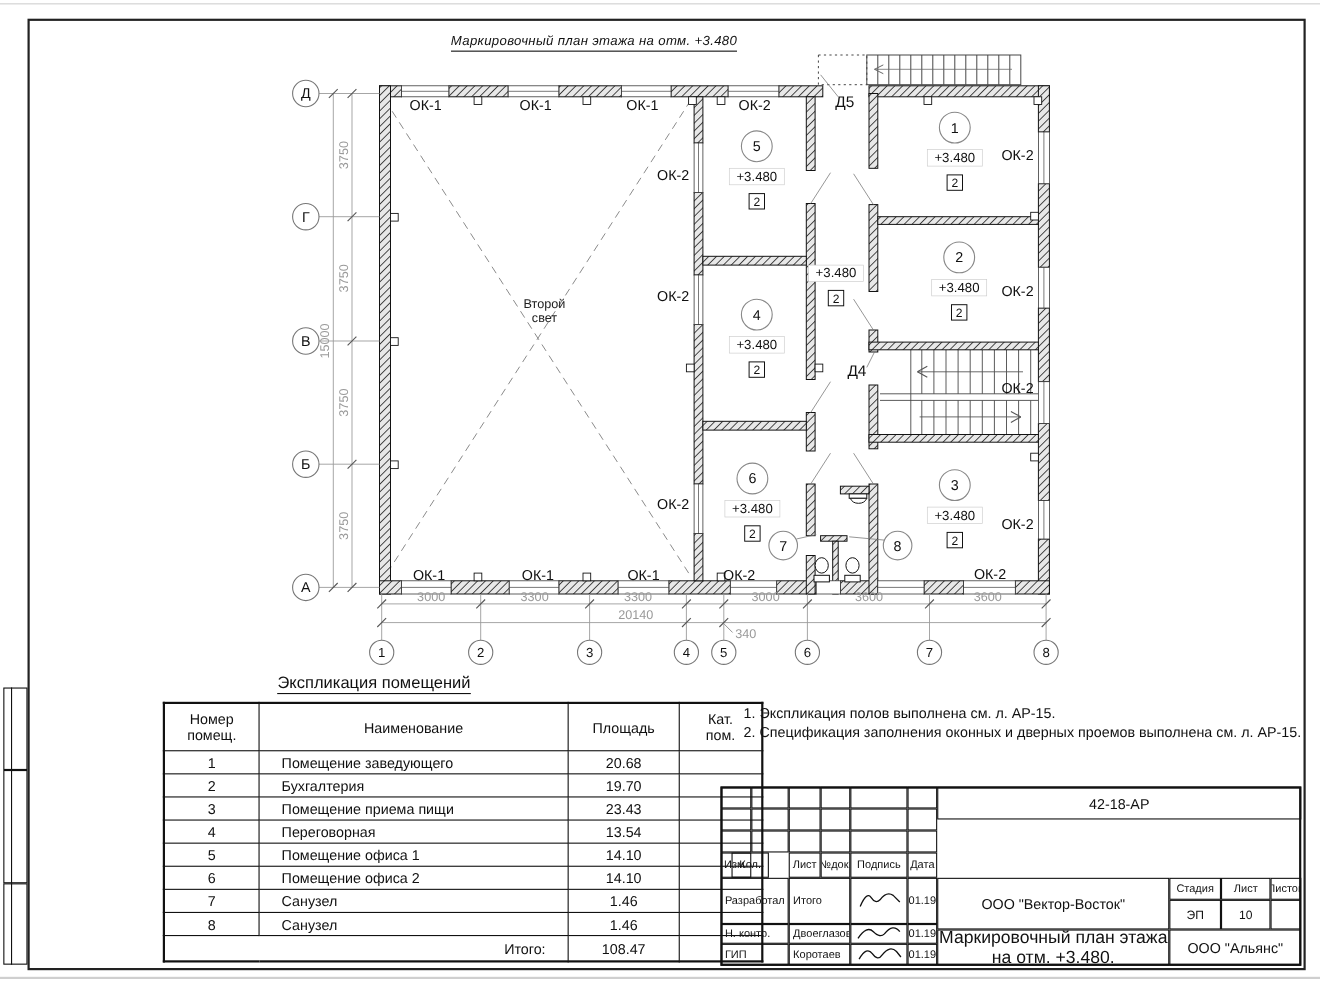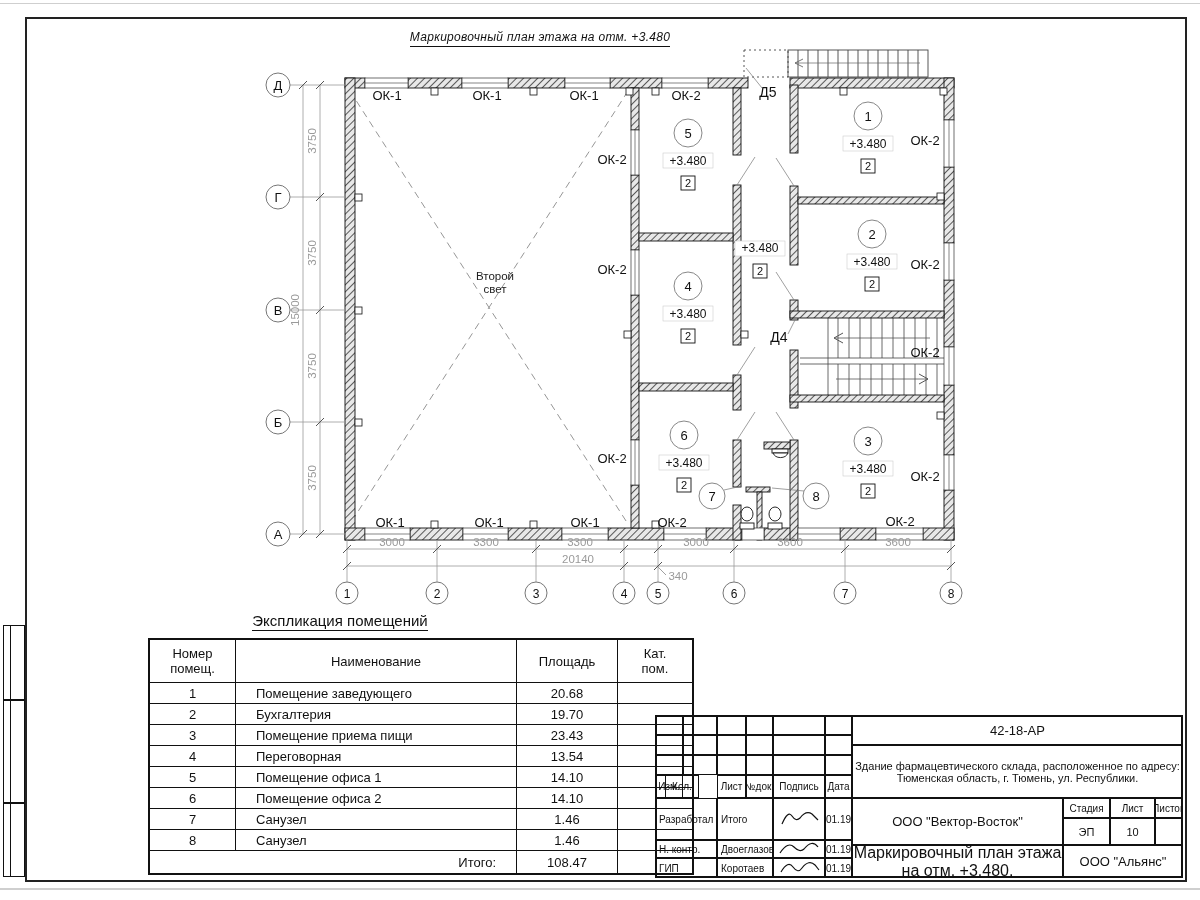--- a/index.html
+++ b/index.html
@@ -463,20 +463,22 @@
   <tfoot>
     <tr>
       <td colspan="2" class="r" style="height:22px">Итого:</td>
       <td class="c">108.47</td>
       <td></td>
     </tr>
   </tfoot>
 </table>
 
 <div class="notes">
+  <div>1. Экспликация полов выполнена см. л. АР-15.</div>
+  <div>2. Спецификация заполнения оконных и дверных проемов выполнена см. л. АР-15.</div>
 </div>
 
 <div class="tb">
 
   <div class="cell" style="left:0;top:0;width:28px;height:20px"></div>
       <div class="cell" style="left:28px;top:0;width:34px;height:20px"></div>
       <div class="cell" style="left:62px;top:0;width:29px;height:20px"></div>
       <div class="cell" style="left:91px;top:0;width:27px;height:20px"></div>
       <div class="cell" style="left:118px;top:0;width:52px;height:20px"></div>
       <div class="cell" style="left:170px;top:0;width:27px;height:20px"></div>
@@ -519,24 +521,20 @@
   <div class="cell small left" style="left:0;top:143px;width:62px;height:20px">ГИП</div>
   <div class="cell small left" style="left:62px;top:143px;width:56px;height:20px">Коротаев</div>
   <div class="cell" style="left:118px;top:143px;width:52px;height:20px">
     <svg width="46" height="18" viewBox="0 0 46 18">
           <path d="M5 13 q7 -12 12 -5 t9 1 q7 -9 13 -3 l4 5" fill="none" stroke="#111" stroke-width="1.2"></path>
         </svg>
   </div>
   <div class="cell small" style="left:170px;top:143px;width:27px;height:20px">01.19</div>
 
   <div class="cell" style="left:197px;top:0;width:331px;height:30px;font-size:13px">42-18-АР</div>
-  <div class="cell" style="left:197px;top:30px;width:331px;height:53px;flex-direction:column;justify-content:center">
-    <div>Здание фармацевтического склада, расположенное по адресу:</div>
-    <div>Тюменская область, г. Тюмень, ул. Республики.</div>
-  </div>
   <div class="cell" style="left:197px;top:83px;width:211px;height:47px;font-size:13px">ООО "Вектор-Восток"</div>
   <div class="cell" style="left:197px;top:130px;width:211px;height:33px;flex-direction:column;justify-content:center;font-size:16px">
     <div>Маркировочный план этажа</div>
     <div>на отм. +3.480.</div>
   </div>
   <div class="cell small" style="left:408px;top:83px;width:47px;height:20px">Стадия</div>
   <div class="cell small" style="left:455px;top:83px;width:45px;height:20px">Лист</div>
   <div class="cell small" style="left:500px;top:83px;width:28px;height:20px">Листов</div>
   <div class="cell" style="left:408px;top:103px;width:47px;height:27px">ЭП</div>
   <div class="cell" style="left:455px;top:103px;width:45px;height:27px">10</div>

